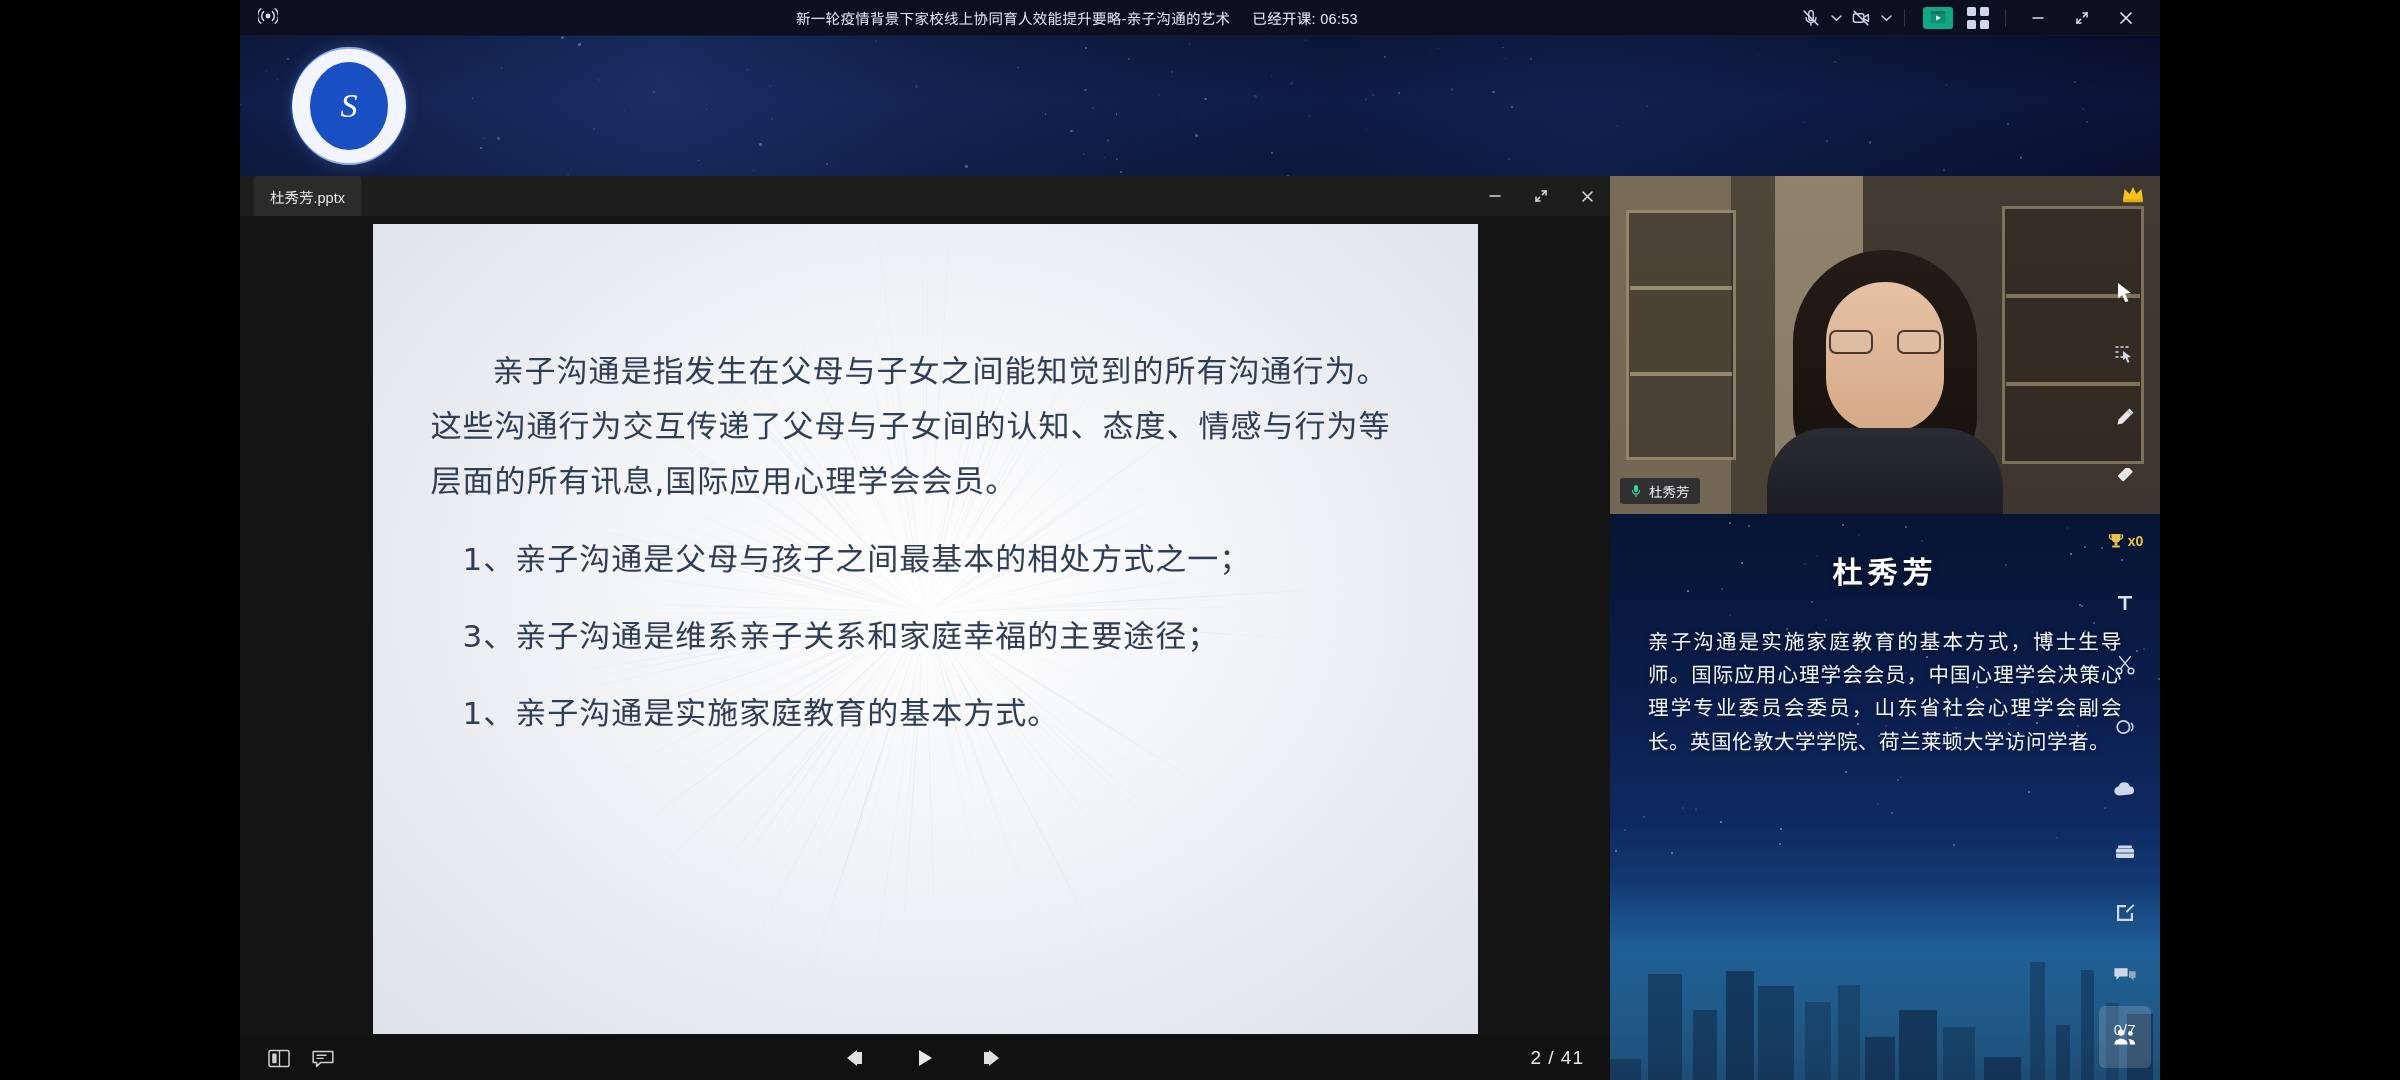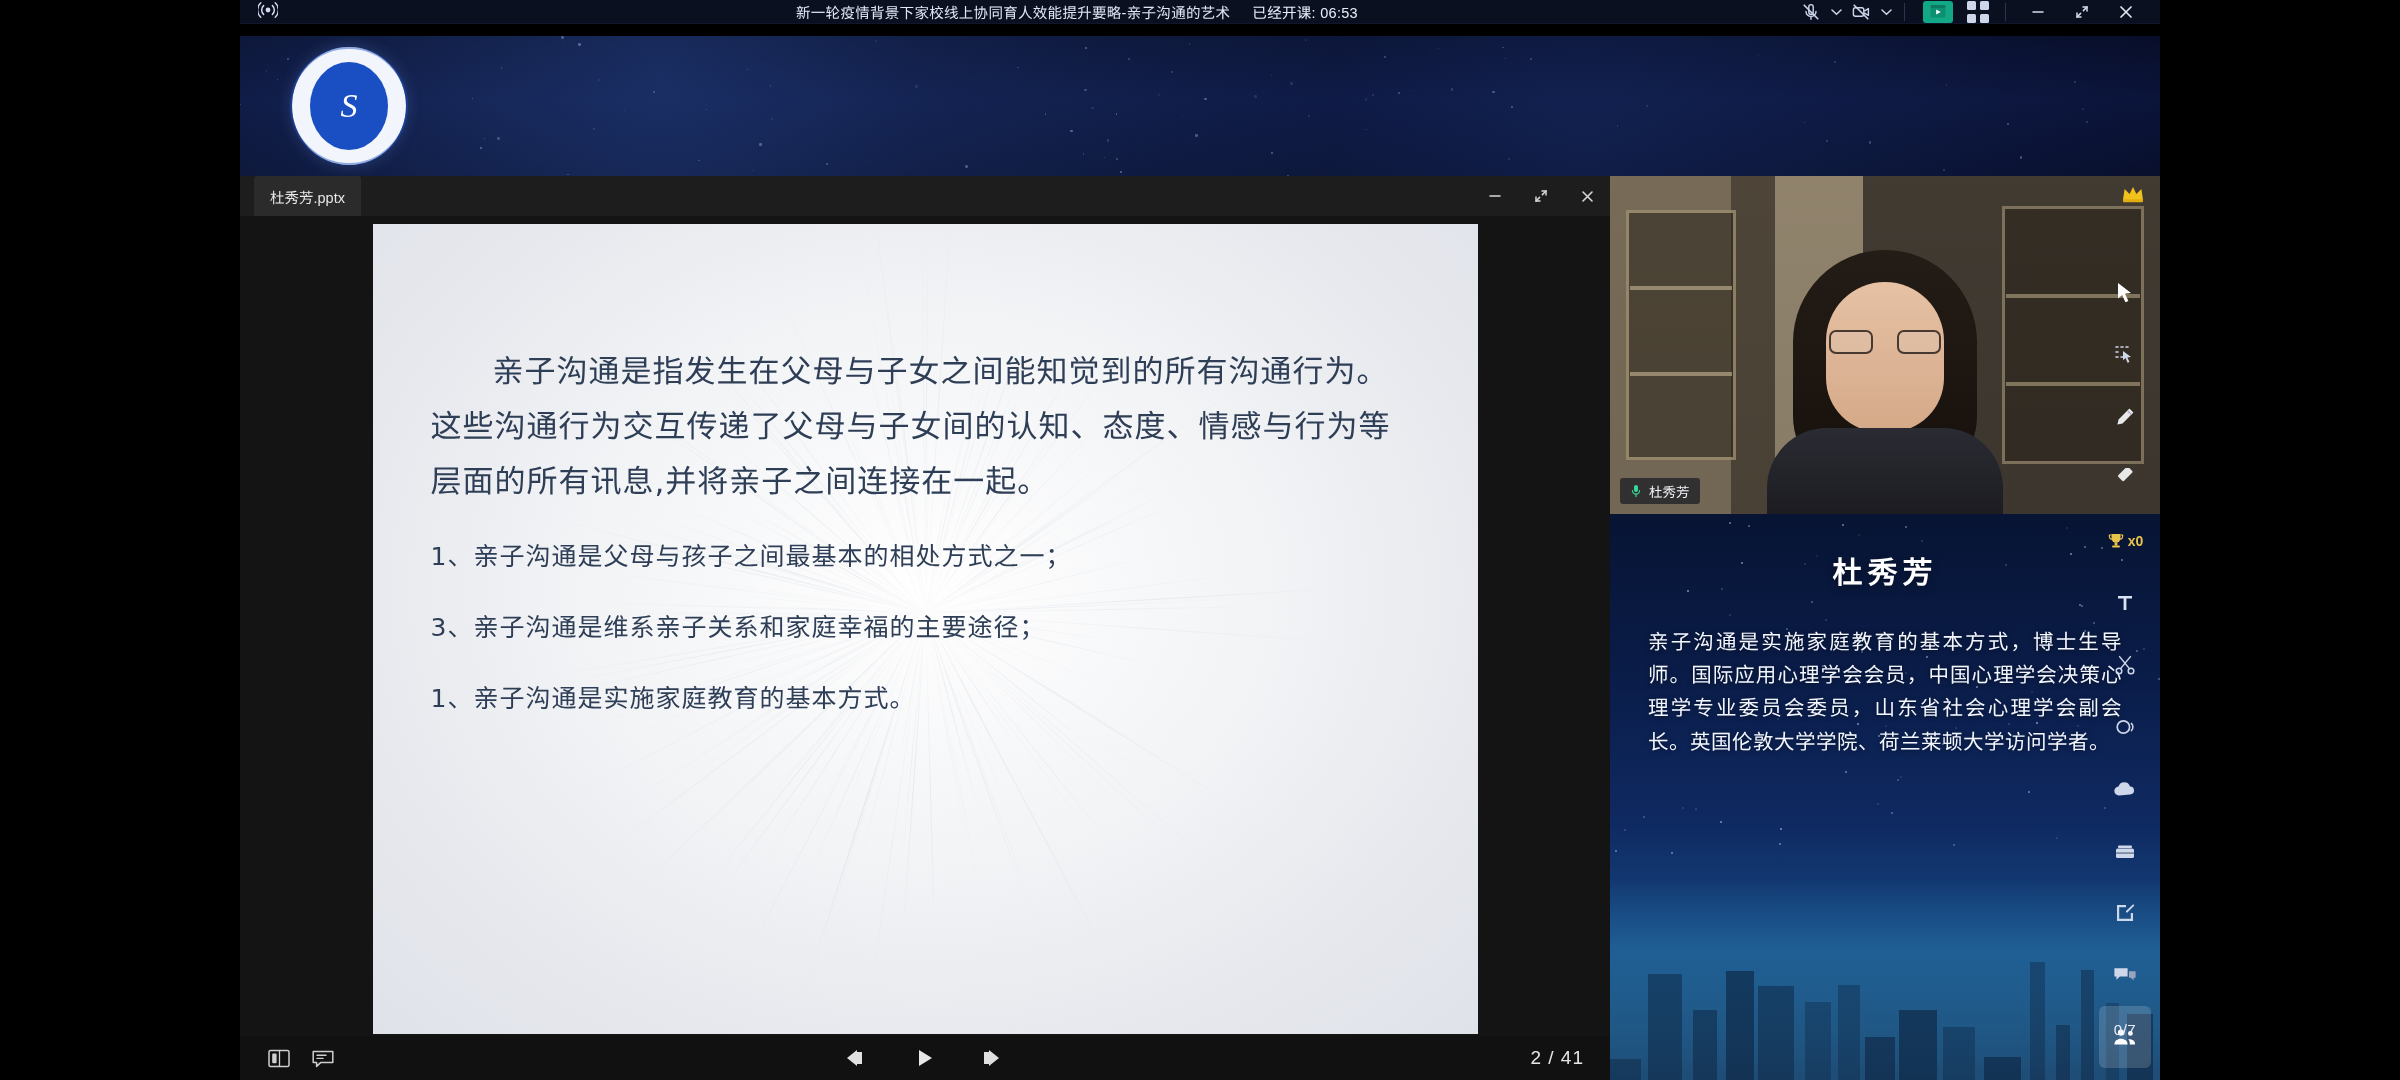--- a/index.html
+++ b/index.html
@@ -12,21 +12,21 @@
   #app {
     position: relative; width: 2400px; height: 1080px;
     background: #000;
   }
   
   .letterbox-left  { position:absolute; left:0;    top:0; width:240px;  height:1080px; background:#000; z-index:40; }
   .letterbox-right { position:absolute; left:2160px; top:0; width:240px; height:1080px; background:#000; z-index:40; }
 
   
   .topbar {
-    position: absolute; left:240px; top:0; width:1920px; height:24px;
+    position: absolute; left:240px; top:0; width:1920px; height:36px;
     background: #0b1020;
     display:flex; align-items:center;
     border-bottom: 1px solid #10172c;
   }
   .topbar-left { width:120px; display:flex; align-items:center; padding-left:18px; }
   .broadcast-icon { color:#e6ecff; font-size:17px; line-height:1; opacity:.92; }
   .topbar-center {
     flex:1; display:flex; align-items:center; justify-content:center; gap:22px;
     overflow:hidden; white-space:nowrap;
   }
@@ -139,22 +139,22 @@
     padding:120px 58px 0 58px;
     color:#2f3f57;
     font-family:"DejaVu Sans","Liberation Sans", sans-serif;
   }
   .slide-para {
     font-size:31px; line-height:1.78; text-indent:2em;
     letter-spacing:1px; color:#2e3e56; font-weight:500;
   }
   .slide-list { margin-top:34px; }
   .slide-li {
-    font-size:25px; line-height:1.0; letter-spacing:1px;
-    color:#2e3e56; font-weight:500; margin-bottom:46px; white-space:nowrap;
+    font-size:31px; line-height:1.0; letter-spacing:1px;
+    color:#2e3e56; font-weight:500; margin-bottom:46px; white-space:nowrap;margin-left:32px;
   }
 
   .ppt-footer {
     height:44px; background:#111111; display:flex; align-items:center;
     padding:0 26px; flex:none; position:relative;
   }
   .ppt-foot-left { display:flex; align-items:center; gap:18px; }
   .ft-icon { width:26px; height:24px; display:flex; align-items:center; justify-content:center; color:#cfcfcf; }
   .ppt-foot-nav {
     position:absolute; left:0; right:0; margin:0 auto;
@@ -660,21 +660,21 @@
               <i style="transform: rotate(348.9deg); height: 319px; opacity: 0.27;"></i>
               <i style="transform: rotate(102.4deg); height: 165px; opacity: 0.26;"></i>
               <i style="transform: rotate(85.1deg); height: 259px; opacity: 0.52;"></i>
               <i style="transform: rotate(86.9deg); height: 414px; opacity: 0.32;"></i>
               <i style="transform: rotate(257.9deg); height: 125px; opacity: 0.32;"></i>
               <i style="transform: rotate(28.1deg); height: 163px; opacity: 0.23;"></i>
               <i style="transform: rotate(267.4deg); height: 343px; opacity: 0.26;"></i>
               <i style="transform: rotate(45.9deg); height: 158px; opacity: 0.59;"></i>
             </div>
           <div class="slide-content">
-            <p class="slide-para">亲子沟通是指发生在父母与子女之间能知觉到的所有沟通行为。这些沟通行为交互传递了父母与子女间的认知、态度、情感与行为等层面的所有讯息,并将亲子之间连接在一起。</p>
+            <p class="slide-para">亲子沟通是指发生在父母与子女之间能知觉到的所有沟通行为。这些沟通行为交互传递了父母与子女间的认知、态度、情感与行为等层面的所有讯息,国际应用心理学会会员。</p>
             <div class="slide-list">
               <div class="slide-li">1、亲子沟通是父母与孩子之间最基本的相处方式之一；</div>
               <div class="slide-li">3、亲子沟通是维系亲子关系和家庭幸福的主要途径；</div>
               <div class="slide-li">1、亲子沟通是实施家庭教育的基本方式。</div>
             </div>
           </div>
         </div>
       </div>
 
       <div class="ppt-footer">

